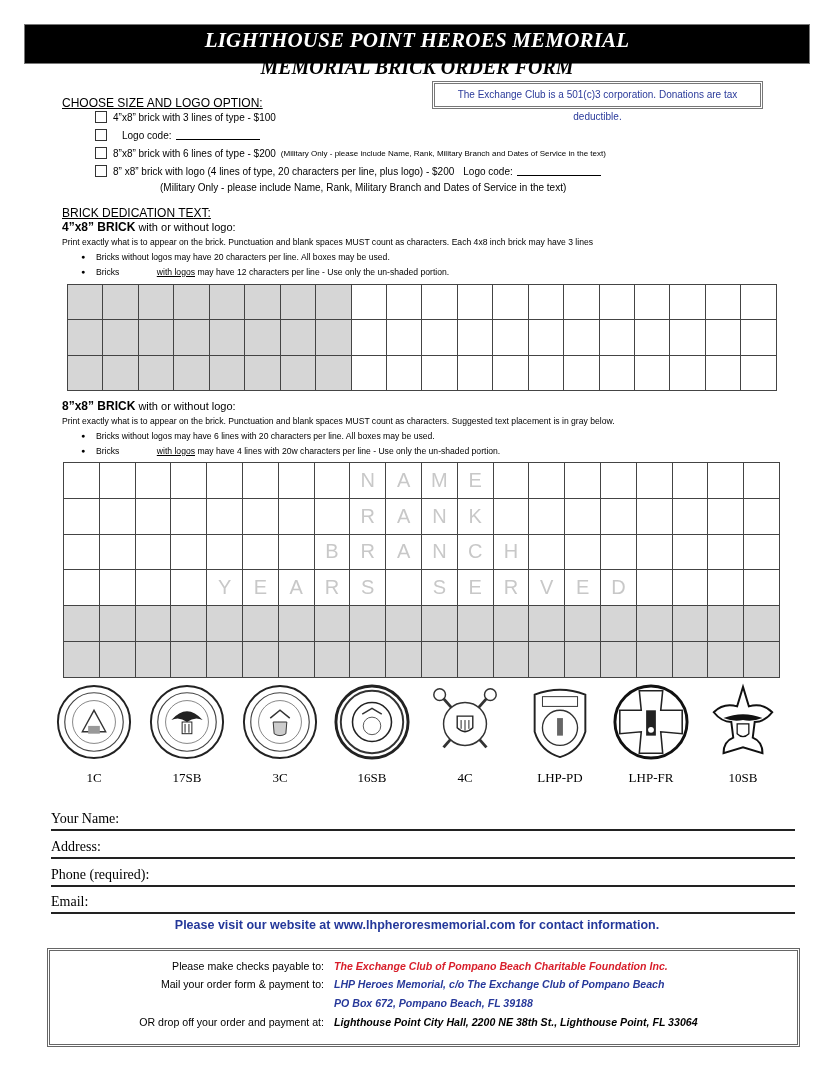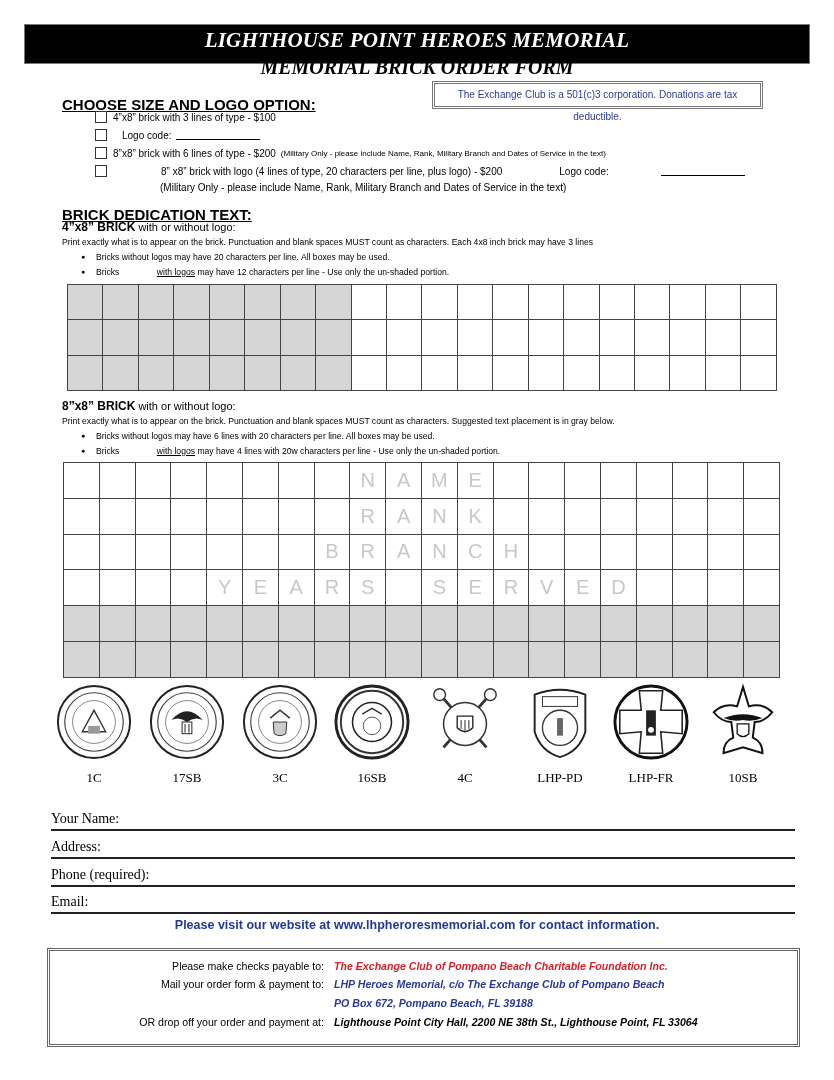--- a/index.html
+++ b/index.html
@@ -19,21 +19,21 @@
     left: 0; top: 56px; width: 834px; text-align: center;
     font-family: "Liberation Serif", serif; font-style: italic; font-weight: bold;
     font-size: 20px; line-height: 22px;
   }
   .tax-box {
     left: 432px; top: 81px; width: 331px; height: 28px;
     border: 3px double #777; color: #2a3a9a;
     font-size: 10px; text-align: center; line-height: 22px;
   }
   .section-head {
-    font-size: 15px; font-weight: bold; text-decoration: underline;
+    font-size: 12px; font-weight: normal; text-decoration: underline;
   }
   .opt-row {
     left: 95px; height: 14px; display: flex; align-items: center;
     font-size: 10px; white-space: nowrap;
   }
   .checkbox {
     width: 12px; height: 12px; border: 1px solid #333; background: #fff;
     margin-right: 6px; flex: none; cursor: pointer;
   }
   .small-note { font-size: 8px; margin-left: 5px; }
@@ -104,21 +104,21 @@
 <div class="abs opt-row" style="top:128px;">
   <span class="checkbox"></span>
   <span style="margin-left:9px;">Logo code:</span>
   <span class="logo-code-line"></span>
 </div>
 <div class="abs opt-row" style="top:146px;">
   <span class="checkbox"></span>
   <span>8”x8” brick with 6 lines of type - $200</span>
   <span class="small-note">(Military Only - please include Name, Rank, Military Branch and Dates of Service in the text)</span>
 </div>
-<div class="abs opt-row" style="top:164px;gap:48px;">
+<div class="abs opt-row" style="top:164px;">
   <span class="checkbox"></span>
   <span>8” x8” brick with logo (4 lines of type, 20 characters per line, plus logo) - $200</span>
   <span style="margin-left:9px;">Logo code:</span>
   <span class="logo-code-line"></span>
 </div>
 <div class="abs military-note">(Military Only - please include Name, Rank, Military Branch and Dates of Service in the text)</div>
 
 <div class="abs section-head" style="left:62px; top:206px;">BRICK DEDICATION TEXT:</div>
 <div class="abs brick-head" style="left:62px; top:220px;"><b>4”x8” BRICK</b><span> with or without logo:</span></div>
 <div class="abs body-text" style="left:62px; top:237px;">Print exactly what is to appear on the brick. Punctuation and blank spaces MUST count as characters. Each 4x8 inch brick may have 3 lines</div>

